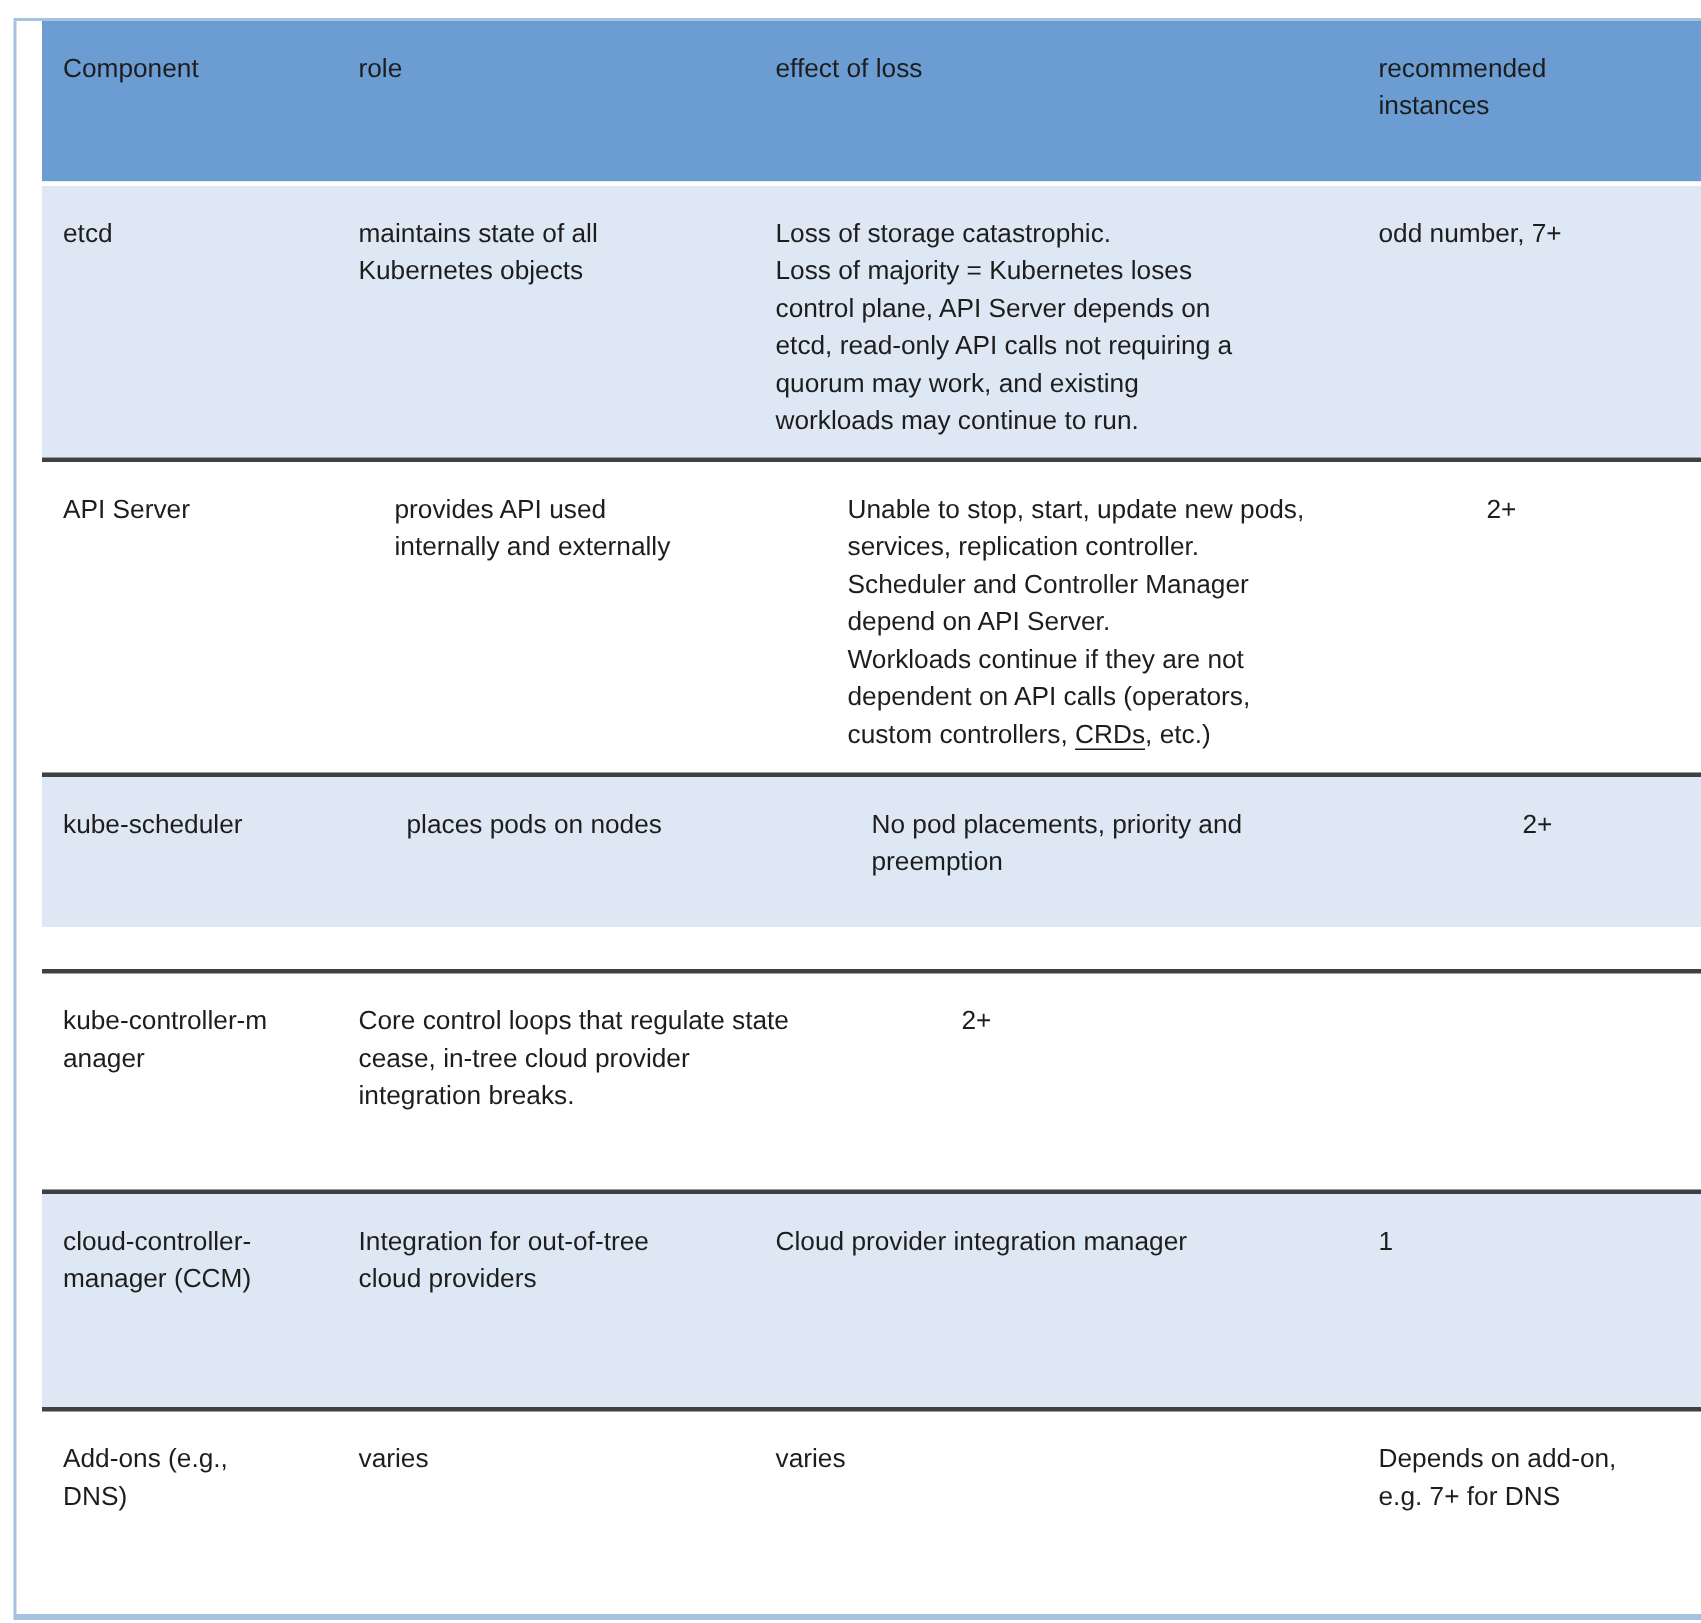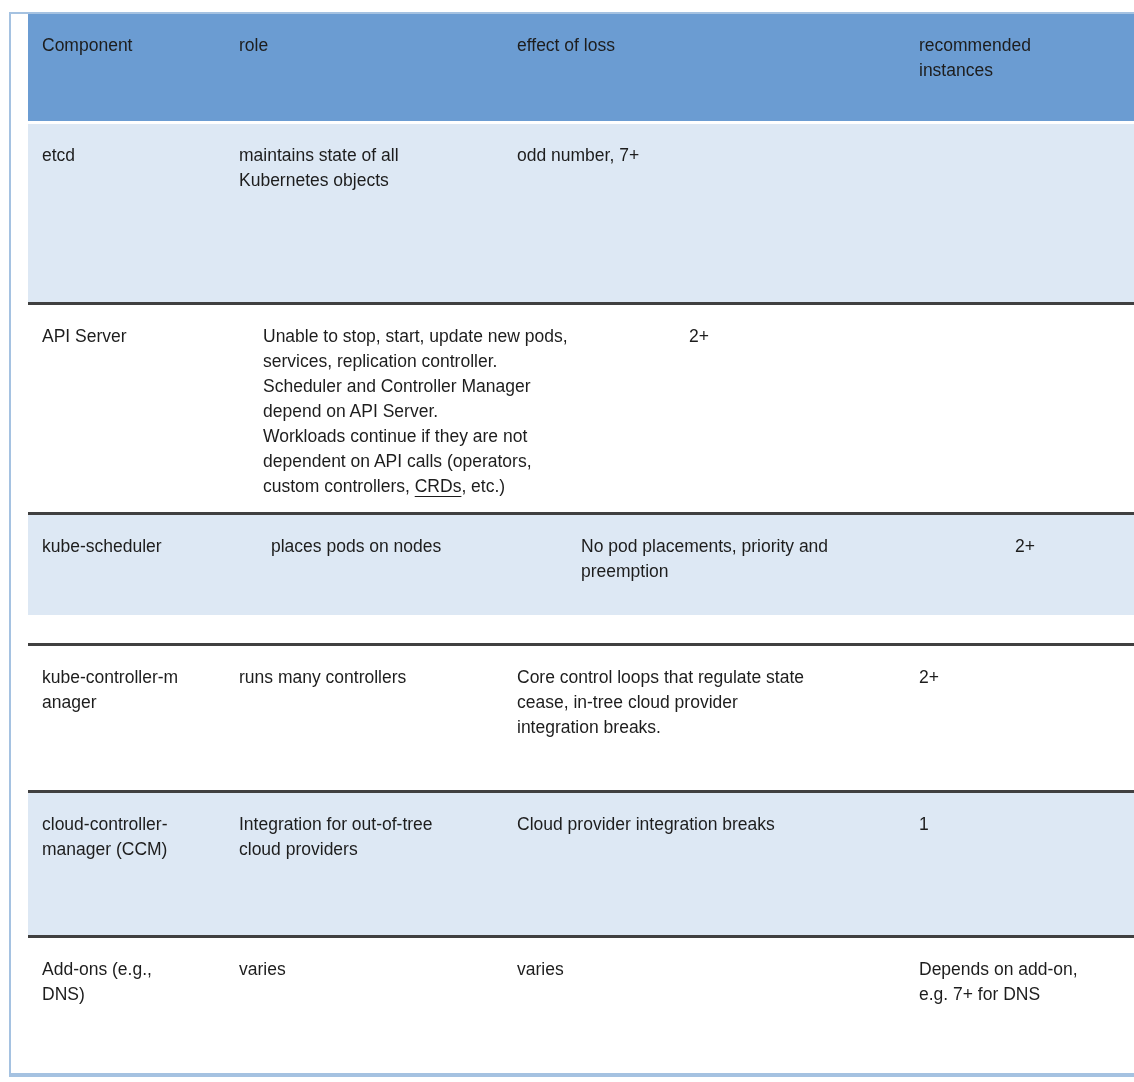--- a/index.html
+++ b/index.html
@@ -84,25 +84,33 @@
       <div class="cell c2">role</div>
       <div class="cell c3">effect of loss</div>
       <div class="cell c4">recommended
 instances</div>
     </div>
 
     <div class="row body-row first band r-etcd">
       <div class="cell c1">etcd</div>
       <div class="cell c2">maintains state of all
 Kubernetes objects</div>
+      <div class="cell c3">Loss of storage catastrophic.
+Loss of majority = Kubernetes loses
+control plane, API Server depends on
+etcd, read-only API calls not requiring a
+quorum may work, and existing
+workloads may continue to run.</div>
       <div class="cell c4">odd number, 7+</div>
     </div>
 
     <div class="row body-row plain r-api">
       <div class="cell c1">API Server</div>
+      <div class="cell c2">provides API used
+internally and externally</div>
       <div class="cell c3"><span>Unable to stop, start, update new pods,
 services, replication controller.
 Scheduler and Controller Manager
 depend on API Server.
 Workloads continue if they are not
 dependent on API calls (operators,
 custom controllers, </span><span class="misspelled">CRDs</span><span>, etc.)</span></div>
       <div class="cell c4">2+</div>
     </div>
 
@@ -110,33 +118,32 @@
       <div class="cell c1">kube-scheduler</div>
       <div class="cell c2">places pods on nodes</div>
       <div class="cell c3">No pod placements, priority and
 preemption</div>
       <div class="cell c4">2+</div>
     </div>
 
     <div class="row body-row plain r-kcm">
       <div class="cell c1">kube-controller-m
 anager</div>
-      <div class="cell c2">runs many controllers</div>
       <div class="cell c3">Core control loops that regulate state
 cease, in-tree cloud provider
 integration breaks.</div>
       <div class="cell c4">2+</div>
     </div>
 
     <div class="row body-row band r-ccm">
       <div class="cell c1">cloud-controller-
 manager (CCM)</div>
       <div class="cell c2">Integration for out-of-tree
 cloud providers</div>
-      <div class="cell c3">Cloud provider integration breaks</div>
+      <div class="cell c3">Cloud provider integration manager</div>
       <div class="cell c4">1</div>
     </div>
 
     <div class="row body-row plain r-addons">
       <div class="cell c1">Add-ons (e.g.,
 DNS)</div>
       <div class="cell c2">varies</div>
       <div class="cell c3">varies</div>
       <div class="cell c4">Depends on add-on,
 e.g. 7+ for DNS</div>

